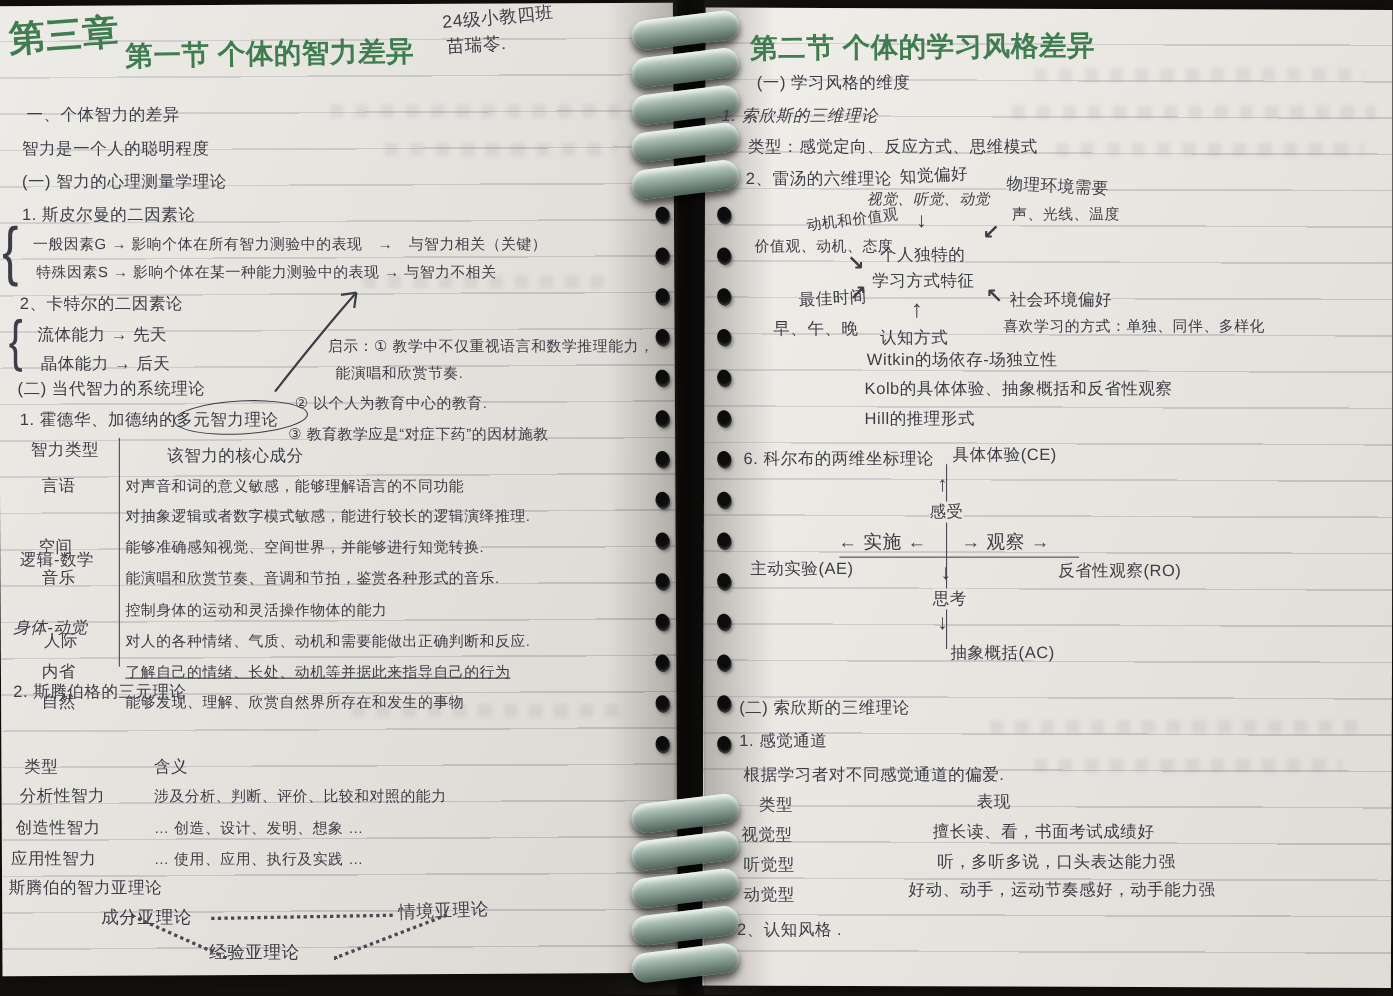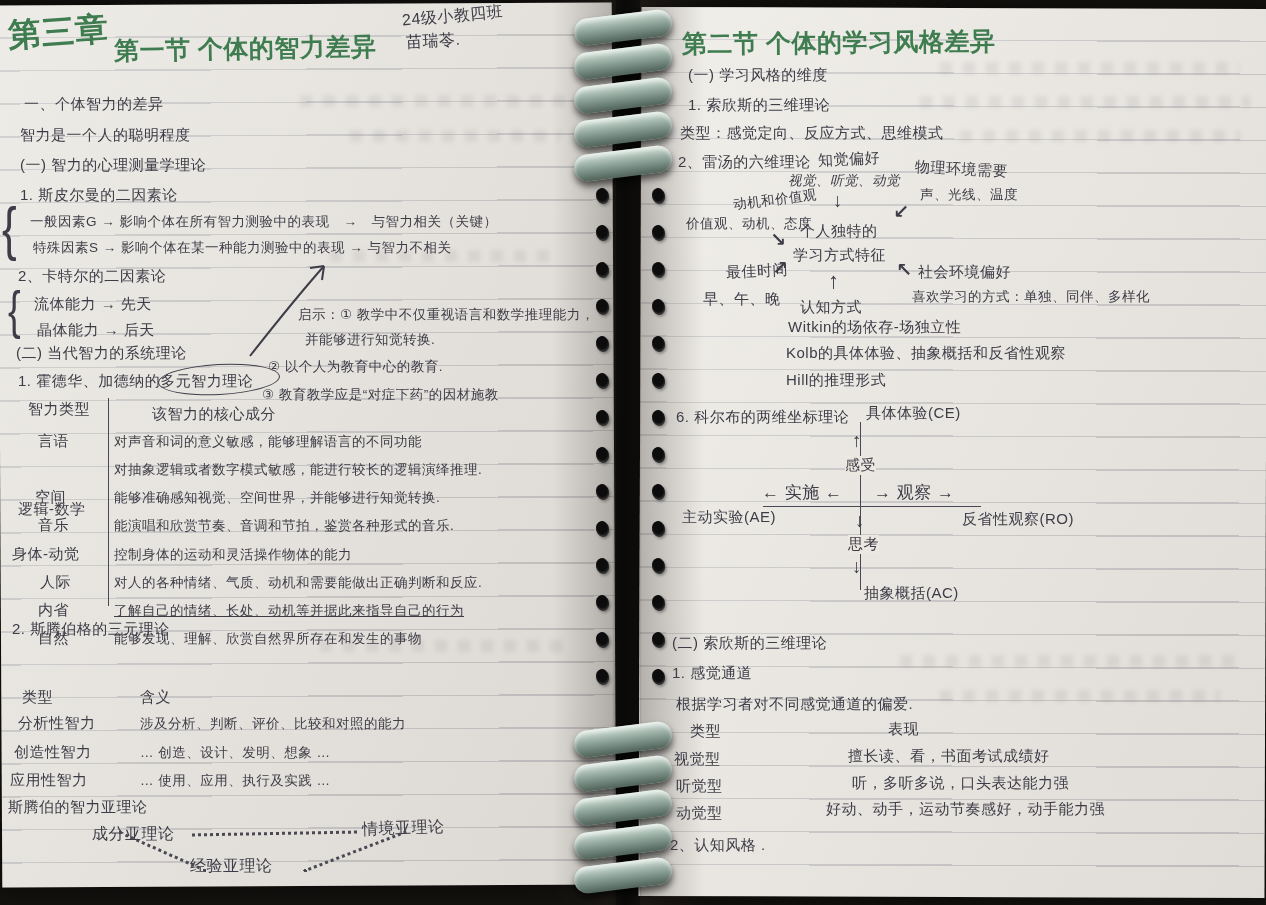--- a/index.html
+++ b/index.html
@@ -119,37 +119,37 @@
   <div class="hl" style="left:18px;top:372px;">
     <span>1. 霍德华、加德纳的</span><span>多元智力理论</span>
   </div>
   <div class="oval" style="left:158px;top:364px;width:120px;height:29px;transform:rotate(-3deg);"></div>
   <svg style="position:absolute;left:236px;top:252px;" width="100" height="110" viewBox="0 0 100 110">
     <path d="M14,104 Q58,48 88,14" fill="none" stroke="#3e3c46" stroke-width="2"></path>
     <path d="M88,14 l-14,2 M88,14 l-2,14" fill="none" stroke="#3e3c46" stroke-width="2"></path>
   </svg>
 
   <div class="hl sm" style="left:298px;top:306px;">启示：① 教学中不仅重视语言和数学推理能力，</div>
-  <div class="hl sm" style="left:305px;top:331px;">并能够进行知觉转换.</div>
+  <div class="hl sm" style="left:305px;top:331px;">能演唱和欣赏节奏.</div>
   <div class="hl sm" style="left:268px;top:358px;">② 以个人为教育中心的教育.</div>
   <div class="hl sm" style="left:262px;top:386px;">③ 教育教学应是“对症下药”的因材施教</div>
 
   <div class="hl" style="left:28px;top:400px;">智力类型</div>
   <div class="hl" style="left:152px;top:405px;">该智力的核心成分</div>
   <div class="vline" style="left:108px;top:398px;height:208px;"></div>
 
   <div class="hl" style="left:38px;top:432px;">言语</div>
   <div class="hl sm" style="left:114px;top:433px;">对声音和词的意义敏感，能够理解语言的不同功能</div>
   <div class="hl" style="left:18px;top:460px;margin-top:40px;">逻辑-数学</div>
   <div class="hl sm" style="left:114px;top:461px;">对抽象逻辑或者数字模式敏感，能进行较长的逻辑演绎推理.</div>
   <div class="hl" style="left:35px;top:488px;">空间</div>
   <div class="hl sm" style="left:114px;top:489px;">能够准确感知视觉、空间世界，并能够进行知觉转换.</div>
   <div class="hl" style="left:38px;top:516px;">音乐</div>
   <div class="hl sm" style="left:114px;top:517px;">能演唱和欣赏节奏、音调和节拍，鉴赏各种形式的音乐.</div>
-  <div class="hl" style="left:12px;top:545px;">身体-动觉</div>
+  <div class="hl" style="left:12px;top:561px;font-style:italic;">身体-动觉</div>
   <div class="hl sm" style="left:114px;top:546px;">控制身体的运动和灵活操作物体的能力</div>
   <div class="hl" style="left:40px;top:573px;">人际</div>
   <div class="hl sm" style="left:114px;top:574px;">对人的各种情绪、气质、动机和需要能做出正确判断和反应.</div>
   <div class="hl" style="left:38px;top:601px;">内省</div>
   <div class="hl sm" style="left:114px;top:602px;text-decoration:underline;">了解自己的情绪、长处、动机等并据此来指导自己的行为</div>
   <div class="hl" style="left:38px;top:629px;">自然</div>
   <div class="hl sm" style="left:114px;top:630px;">能够发现、理解、欣赏自然界所存在和发生的事物</div>
 
   <div class="hl" style="left:12px;top:620px;">2. 斯腾伯格的三元理论</div>
   <div class="hl" style="left:22px;top:688px;">类型</div>
@@ -164,21 +164,21 @@
   <div class="hl" style="left:8px;top:798px;">斯腾伯的智力亚理论</div>
   <div class="hl" style="left:92px;top:824px;font-size:16px;">成分亚理论</div>
   <div class="hl" style="left:362px;top:818px;font-size:16px;transform:rotate(-2deg);">情境亚理论</div>
   <div class="hl" style="left:190px;top:856px;font-size:16px;">经验亚理论</div>
   <div class="dots" style="left:192px;top:832px;width:165px;transform:rotate(-1deg);"></div>
   <div class="dots" style="left:115px;top:850px;width:95px;transform:rotate(24deg);"></div>
   <div class="dots" style="left:300px;top:850px;width:110px;transform:rotate(-21deg);"></div>
 
   <div class="hl green" style="left:682px;top:26px;font-size:25px;transform:rotate(-.5deg);">第二节 个体的学习风格差异</div>
   <div class="hl" style="left:688px;top:66px;">(一) 学习风格的维度</div>
-  <div class="hl" style="left:688px;top:96px;">1. 索欣斯的三维理论</div>
+  <div class="hl" style="left:656px;top:96px;font-style:italic;">1. 索欣斯的三维理论</div>
   <div class="hl" style="left:680px;top:124px;">类型：感觉定向、反应方式、思维模式</div>
   <div class="hl" style="left:678px;top:153px;">2、雷汤的六维理论</div>
 
   <div class="hl" style="left:818px;top:150px;transform:rotate(-3deg);">知觉偏好</div>
   <div class="hl sm" style="left:788px;top:172px;font-style:italic;">视觉、听觉、动觉</div>
   <div class="arrow" style="left:833px;top:190px;">↓</div>
 
   <div class="hl sm" style="left:733px;top:191px;transform:rotate(-7deg);">动机和价值观</div>
   <div class="hl sm" style="left:686px;top:215px;">价值观、动机、态度</div>
   <div class="arrow" style="left:770px;top:228px;">↘</div>

